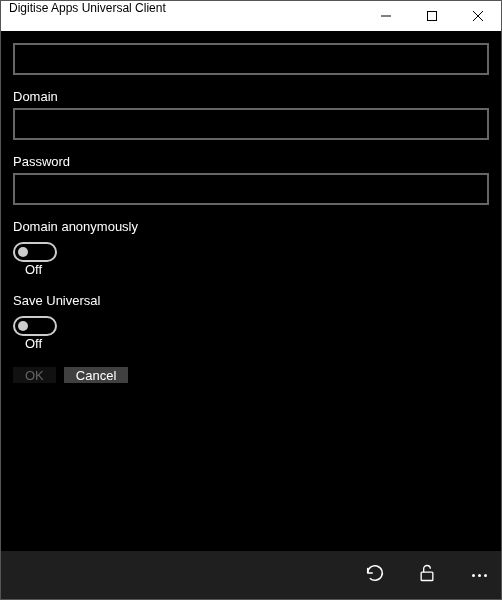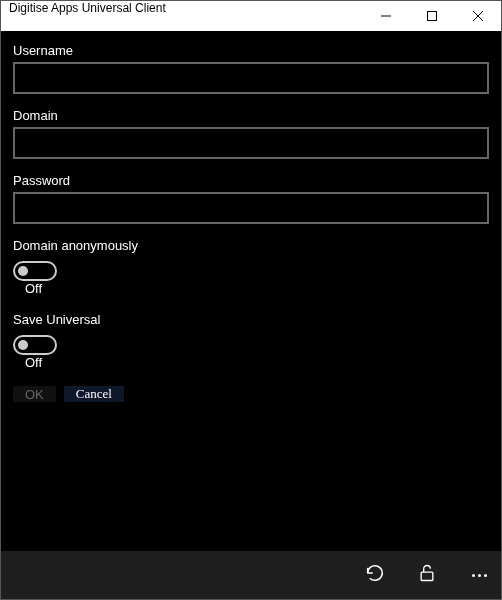--- a/index.html
+++ b/index.html
@@ -14,21 +14,21 @@
   .field-label { font-size: 13px; margin-bottom: 4px; display: block; }
   .text-input { width: 100%; height: 32px; background: #000; border: 2px solid #666; color: #fff; padding: 0 8px; font-size: 13px; outline: none; }
   .field-group { margin-bottom: 14px; }
   .toggle-row { display: flex; align-items: flex-start; margin: 8px 0 16px 0; flex-direction: column; }
   .toggle { position: relative; width: 44px; height: 20px; border: 2px solid #ccc; border-radius: 20px; background: #000; cursor: pointer; }
   .toggle-knob { position: absolute; left: 3px; top: 3px; width: 10px; height: 10px; border-radius: 50%; background: #ccc; }
   .toggle-state { margin-left: 12px; font-size: 13px; }
   .button-row { display: flex; gap: 8px; margin-top: 4px; }
   .btn { min-width: 40px; height: 16px; padding: 0 12px; font-size: 13px; border: none; cursor: pointer; }
   .btn-ok { background: #111; color: #666; }
-  .btn-cancel { background: #0f172a; color: #fff; font-family: Liberation Serif, serif; }
+  .btn-cancel { background: #404040; color: #fff; }
   .bottombar { height: 48px; background: #1f1f1f; display: flex; align-items: center; justify-content: flex-end; padding-right: 10px; gap: 28px; }
   .bottom-icon { width: 24px; height: 24px; display: flex; align-items: center; justify-content: center; color: #fff; cursor: pointer; }
   .bottom-icon svg { stroke: #fff; fill: none; stroke-width: 1.6; }
   .dots { display: flex; gap: 3px; }
   .dots span { width: 3px; height: 3px; background: #fff; border-radius: 50%; }
 </style>
 </head>
 <body>
 
 <div class="window">
@@ -51,21 +51,20 @@
             <line x1="0" y1="0" x2="10" y2="10" stroke-width="1"></line>
             <line x1="10" y1="0" x2="0" y2="10" stroke-width="1"></line>
           </svg>
       </div>
     </div>
   </div>
 
   <div class="content">
 
     <div class="field-group">
-      <label class="field-label">Username</label>
       <input class="text-input" type="text" value="" style="">
     </div>
 
     <div class="field-group">
       <label class="field-label">Domain</label>
       <input class="text-input" type="text" value="" style="">
     </div>
 
     <div class="field-group">
       <label class="field-label">Password</label>

